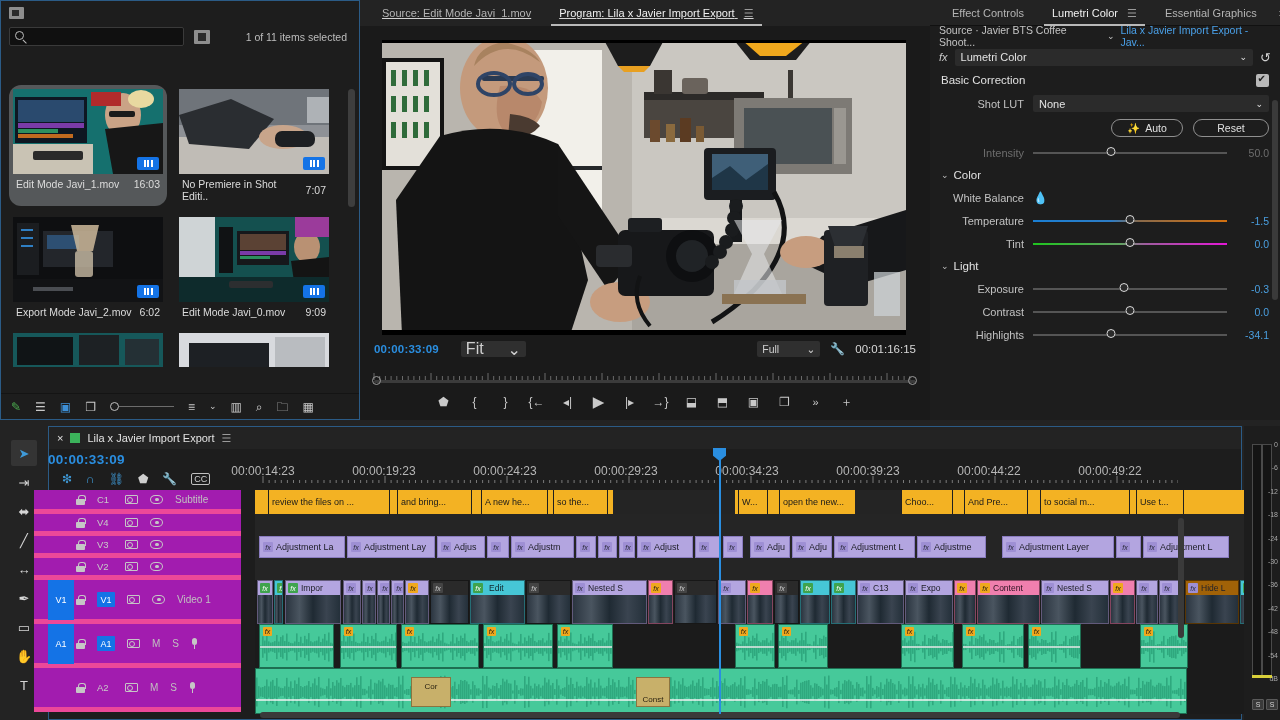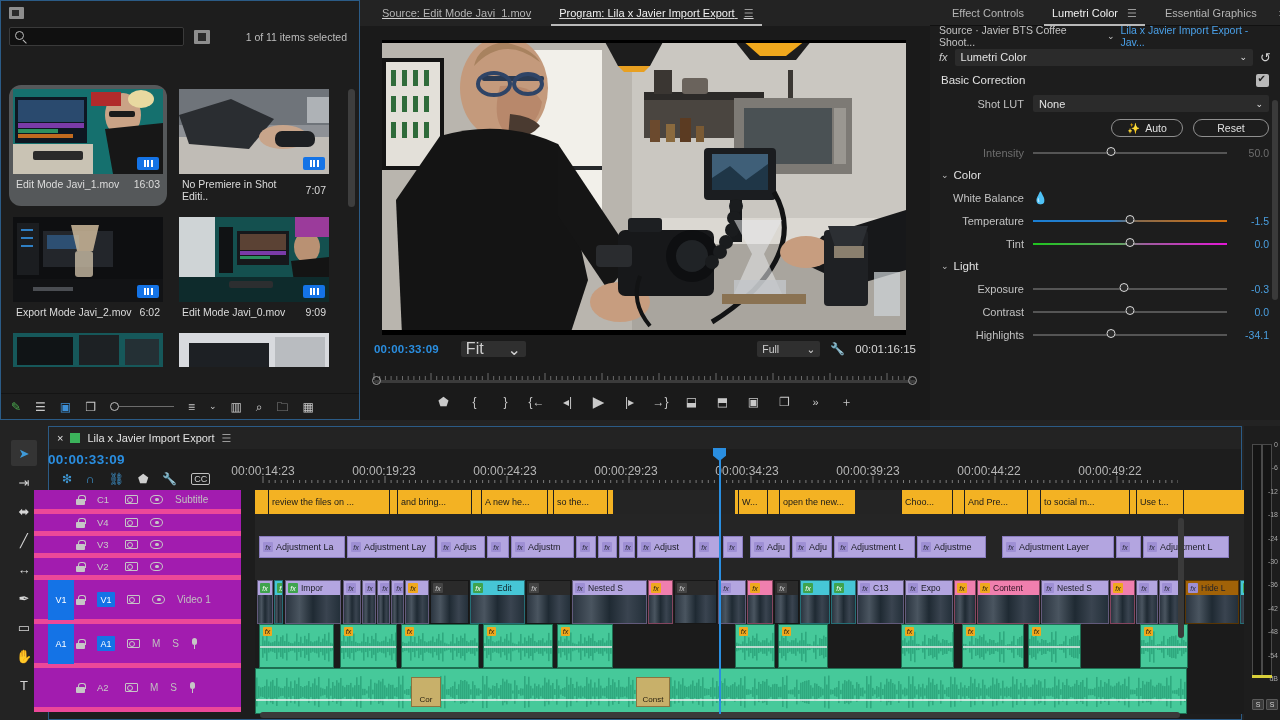--- a/index.html
+++ b/index.html
@@ -1153,21 +1153,21 @@
           <div style="height: 30px; background: linear-gradient(90deg, rgb(43, 53, 64), rgb(74, 85, 96), rgb(31, 42, 51), rgb(58, 68, 80), rgb(36, 48, 58));"></div>
         </div>
         <div style="position: absolute; top: 0px; height: 44px; left: 175px; width: 39px; background: rgb(42, 42, 42); border: 1px solid rgba(0, 0, 0, 0.45); overflow: hidden;">
           <div style="height: 14px; display: flex; align-items: center; gap: 3px; padding-left: 2px; font-size: 8.5px; white-space: nowrap; color: rgb(204, 204, 204);">
             <span class="fxb" style="background:#444;color:#ccc">fx</span>
             <span></span>
           </div>
           <div style="height: 30px; background: linear-gradient(90deg, rgb(43, 53, 64), rgb(74, 85, 96), rgb(31, 42, 51), rgb(58, 68, 80), rgb(36, 48, 58));"></div>
         </div>
         <div style="position: absolute; top: 0px; height: 44px; left: 215px; width: 55px; background: rgb(70, 198, 214); border: 1px solid rgba(0, 0, 0, 0.45); overflow: hidden;">
-          <div style="height: 14px; display: flex; align-items: center; gap: 14px; padding-left: 2px; font-size: 8.5px; white-space: nowrap; color: rgb(16, 36, 42);">
+          <div style="height: 14px; display: flex; align-items: center; gap: 6px; padding-left: 2px; font-size: 8.5px; white-space: nowrap; color: rgb(16, 36, 42);">
             <span class="fxb" style="background:#3fa34d;color:#fff">fx</span>
             <span>Edit</span>
           </div>
           <div style="height: 30px; background: linear-gradient(90deg, rgb(43, 53, 64), rgb(74, 85, 96), rgb(31, 42, 51), rgb(58, 68, 80), rgb(36, 48, 58));"></div>
         </div>
         <div style="position: absolute; top: 0px; height: 44px; left: 271px; width: 45px; background: rgb(42, 42, 42); border: 1px solid rgba(0, 0, 0, 0.45); overflow: hidden;">
           <div style="height: 14px; display: flex; align-items: center; gap: 3px; padding-left: 2px; font-size: 8.5px; white-space: nowrap; color: rgb(204, 204, 204);">
             <span class="fxb" style="background:#444;color:#ccc">fx</span>
             <span></span>
           </div>
@@ -2157,21 +2157,21 @@
             <rect x="916" y="21.49169762496299" width="1.6" height="3.0166047500740225" fill="#2fa87e"></rect>
             <rect x="918" y="21.155102244863436" width="1.6" height="3.6897955102731284" fill="#2fa87e"></rect>
             <rect x="920" y="20.82416321792603" width="1.6" height="4.351673564147939" fill="#2fa87e"></rect>
             <rect x="922" y="19.13694032521727" width="1.6" height="7.726119349565455" fill="#2fa87e"></rect>
             <rect x="924" y="9.80337082092765" width="1.6" height="26.3932583581447" fill="#2fa87e"></rect>
             <rect x="926" y="20.2184582016761" width="1.6" height="5.563083596647804" fill="#2fa87e"></rect>
             <rect x="928" y="12.897899562410922" width="1.6" height="20.204200875178156" fill="#2fa87e"></rect>
             <rect x="930" y="13.375082055065366" width="1.6" height="19.249835889869267" fill="#2fa87e"></rect>
             <line x1="0" y1="31" x2="932" y2="31" stroke="#f2f2f2" stroke-width="1.6"></line>
           </svg>
-          <div style="position: absolute; top: 8px; left: 155px; width: 30px; height: 30px; background: rgb(200, 176, 106); border: 1px solid rgb(138, 116, 64); font-size: 8px; color: rgb(42, 34, 16); display: flex; align-items: flex-end; justify-content: center; padding-bottom: 2px;">Cor</div>
+          <div style="position: absolute; top: 8px; left: 155px; width: 40px; height: 30px; background: rgb(200, 176, 106); border: 1px solid rgb(138, 116, 64); font-size: 8px; color: rgb(42, 34, 16); display: flex; align-items: flex-end; justify-content: center; padding-bottom: 15px;">Cor</div>
           <div style="position: absolute; top: 8px; left: 380px; width: 34px; height: 30px; background: rgb(200, 176, 106); border: 1px solid rgb(138, 116, 64); font-size: 8px; color: rgb(42, 34, 16); display: flex; align-items: flex-end; justify-content: center; padding-bottom: 2px;">Const</div>
         </div>
       </div>
     </div>
 
   <div id="meters">
     <div class="mcol"></div>
     <div class="mcol mcol2"></div>
     <div class="mscale">
         <div style="top: 0%;">0</div>

